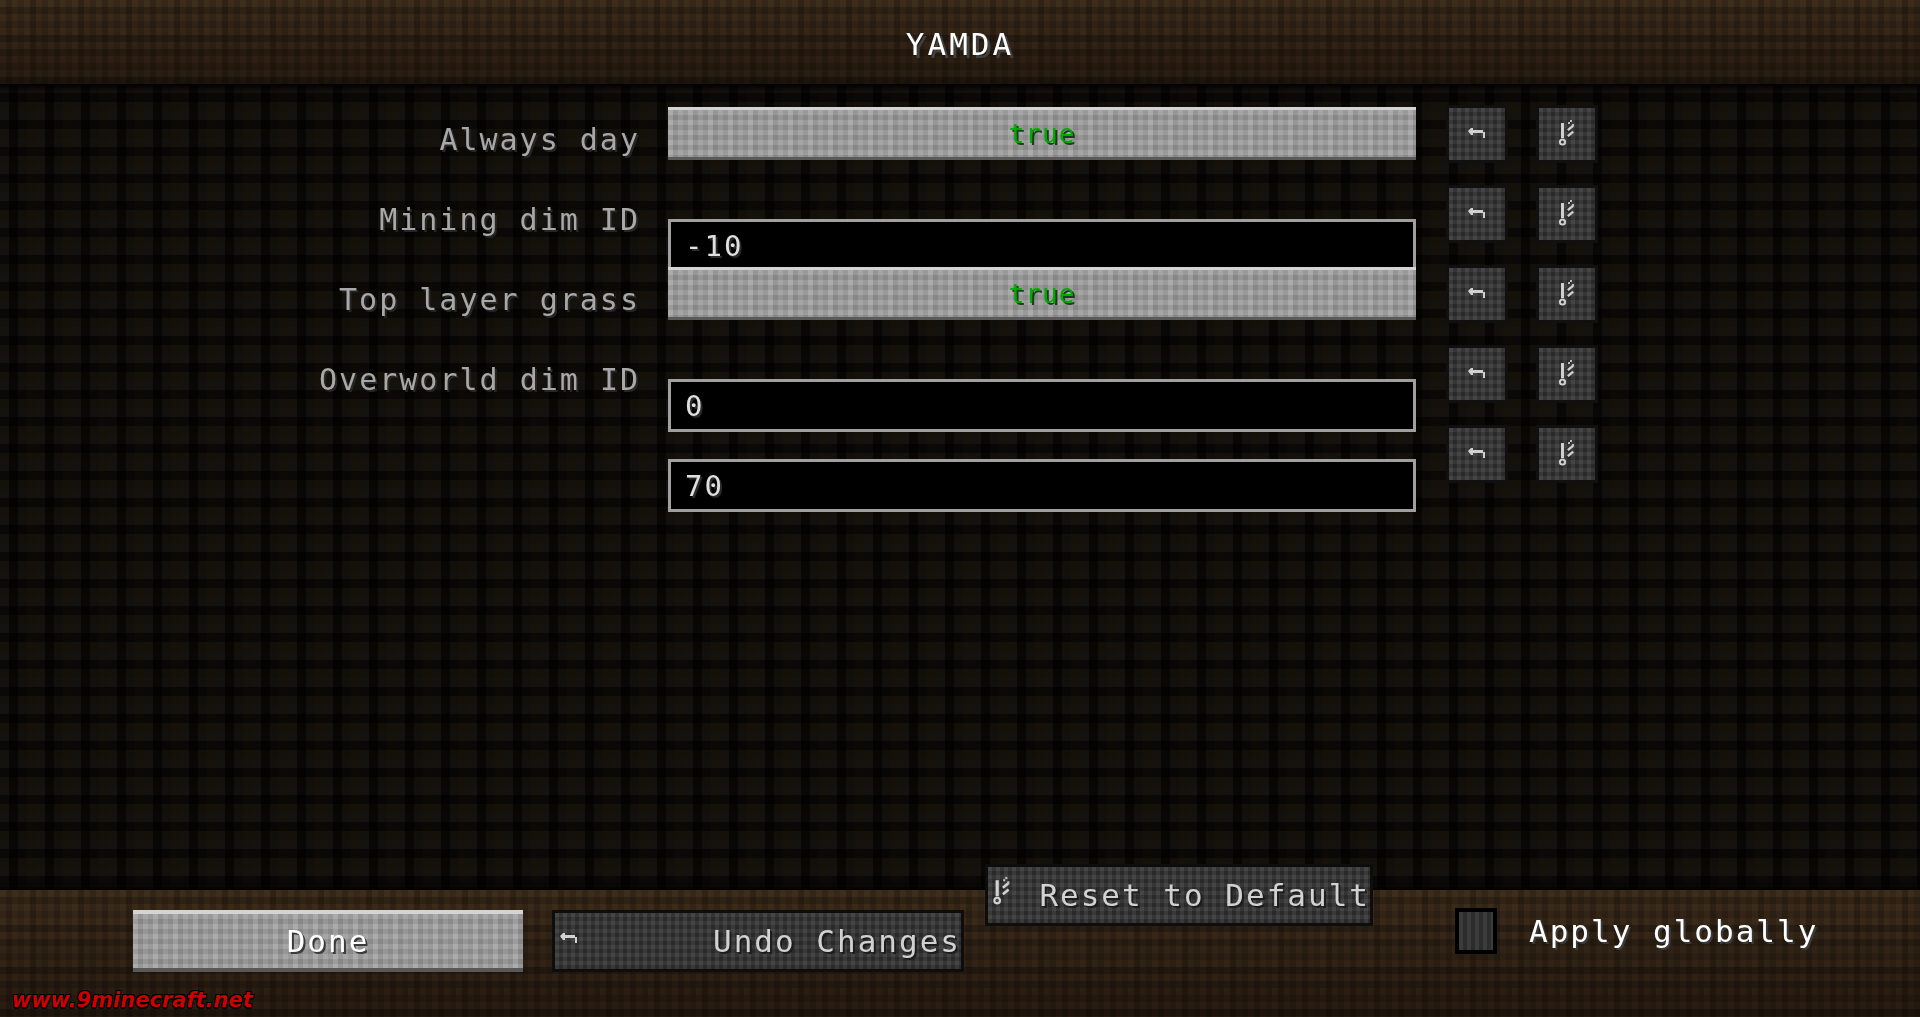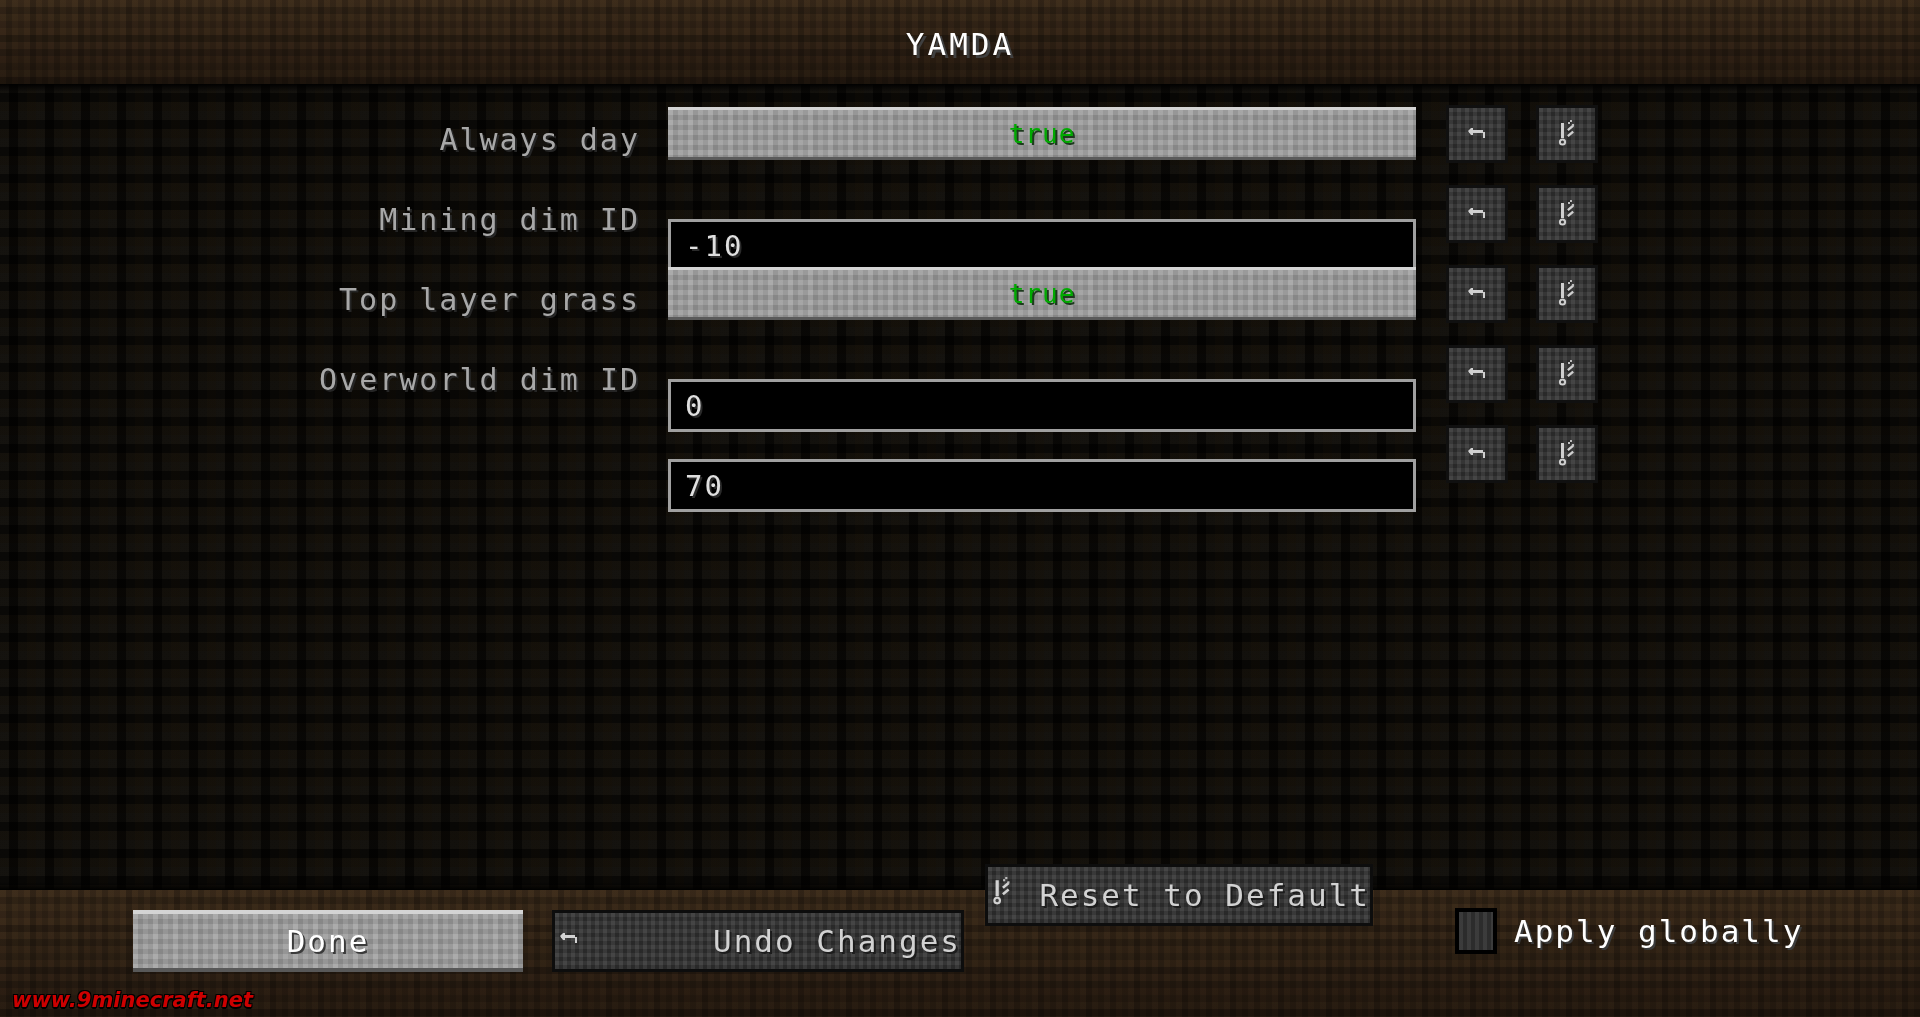--- a/index.html
+++ b/index.html
@@ -254,21 +254,21 @@
   }
   .btn-undo-changes { left: 552px; top: 910px; width: 412px; height: 62px; }
   .btn-reset-default{ left: 985px; top: 864px; width: 388px; height: 62px; }
 
   .apply-global {
     position: absolute;
     left: 1455px;
     top: 908px;
     display: flex;
     align-items: center;
-    gap: 17px;
+    gap: 32px;
   }
   .checkbox {
     width: 42px;
     height: 46px;
     box-sizing: border-box;
     background-color: #313131;
     background-image:
       repeating-linear-gradient(90deg,
         rgba(255,255,255,0.05) 0px, rgba(255,255,255,0.05) 4px,
         rgba(0,0,0,0.10) 4px, rgba(0,0,0,0.10) 8px);

